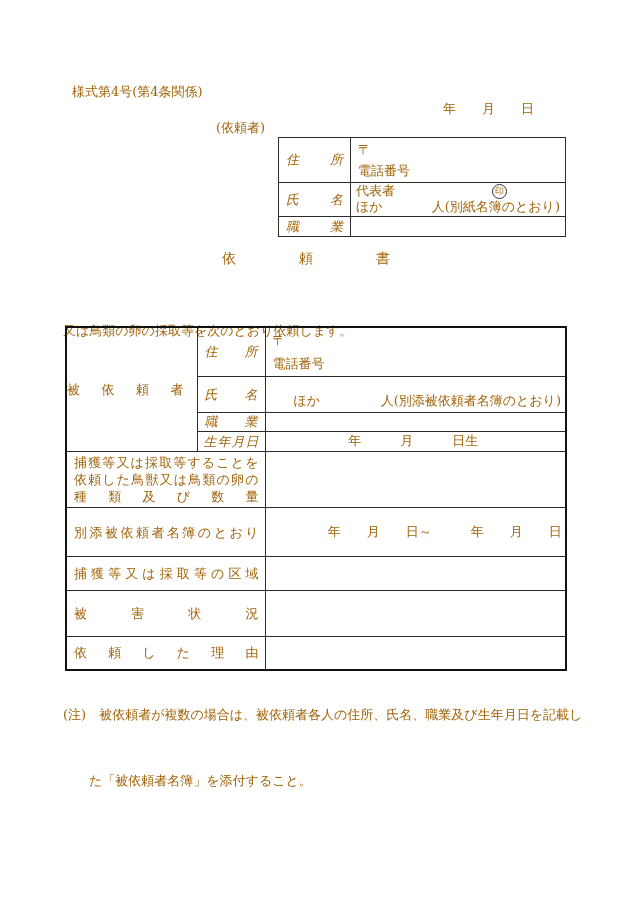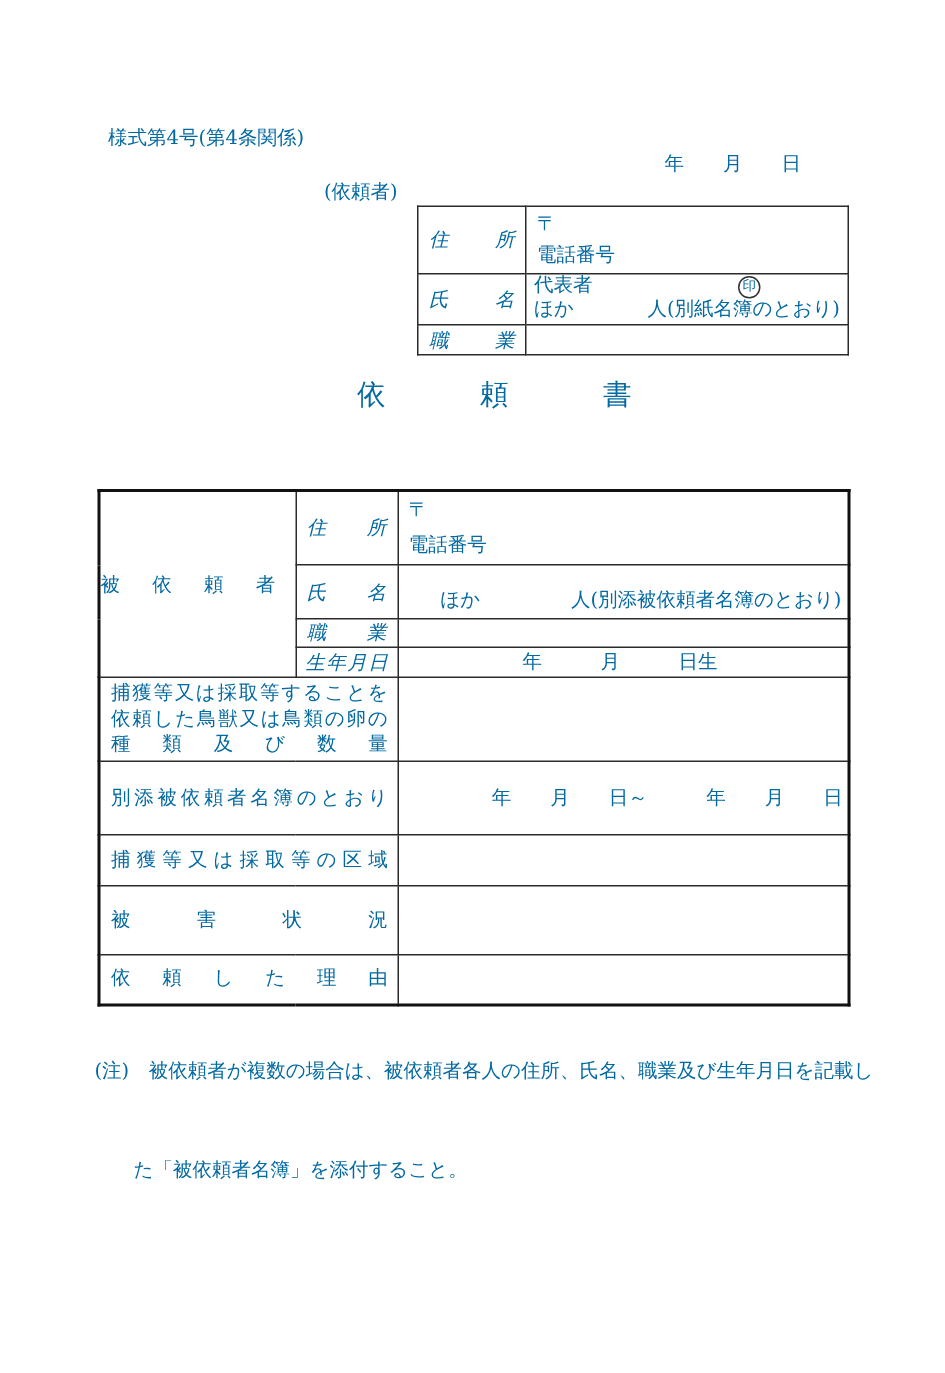--- a/index.html
+++ b/index.html
@@ -1,26 +1,26 @@
 <!DOCTYPE html>
 <html><head>
 <meta charset="utf-8">
 <style>
   * { margin:0; padding:0; box-sizing:border-box; }
   html,body { background:#e8e8e8; }
   .page {
     position:relative; width:630px; height:915px; background:#ffffff;
     font-family:"DejaVu Serif","Liberation Serif",serif;
-    color:#0369a1; font-size:13px; overflow:hidden;
+    color:#a16207; font-size:13px; overflow:hidden;
   }
   .abs { position:absolute; white-space:pre; }
   .form-number { left:72px; top:83px; }
   .date-line { left:443px; top:100px; }
   .requester-label { left:216px; top:119px; }
-  .doc-title { left:222px; top:250px; font-size:19px; letter-spacing:63px; white-space:nowrap;margin-left:16px; }
+  .doc-title { left:222px; top:250px; font-size:14px; letter-spacing:63px; white-space:nowrap; }
   .body-text { left:63px; top:276px; width:512px; line-height:22px; white-space:pre-wrap; }
   .note-block { left:63px; top:660px; width:512px; line-height:22px; }
   .note-line2 { padding-left:26px; }
 
   table { border-collapse:collapse; position:absolute; table-layout:fixed; }
   td { border:1px solid #2b2b2b; vertical-align:middle; overflow:hidden; }
 
   
   .top-table { left:278px; top:137px; width:287px; }
   
@@ -96,20 +96,21 @@
       <tr style="height:20px">
         <td class="jlabel">職業</td>
         <td class="val empty-val"></td>
       </tr>
     </tbody>
   </table>
 
   <div class="abs doc-title">依頼書</div>
 
   <div class="abs body-text">
+    <div>又は鳥類の卵の採取等を次のとおり依頼します。</div>
   </div>
 
   <table class="main-table">
     <colgroup>
         <col style="width:131px">
         <col style="width:68px">
         <col style="width:301px">
       </colgroup>
     <tbody>
       <tr style="height:47px">

